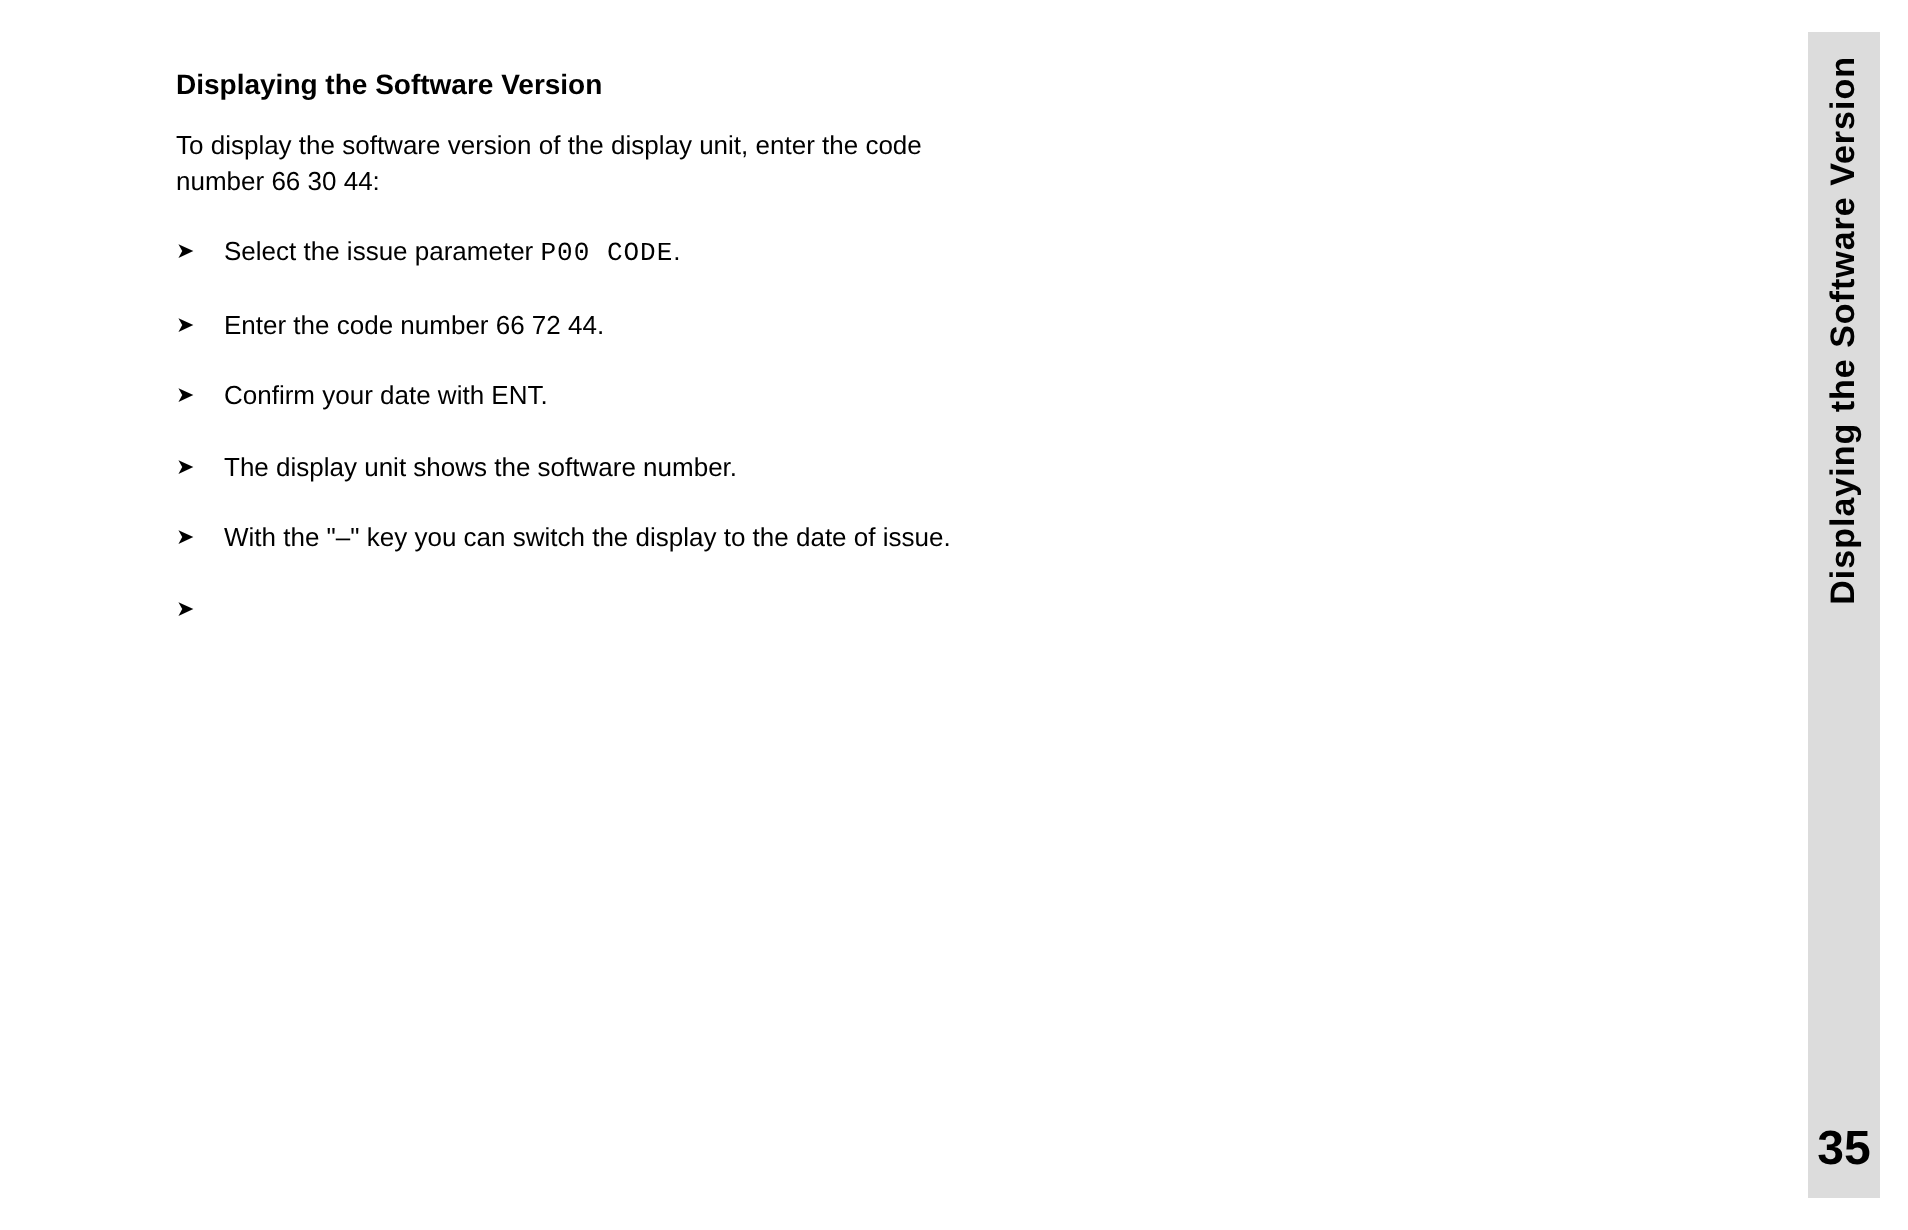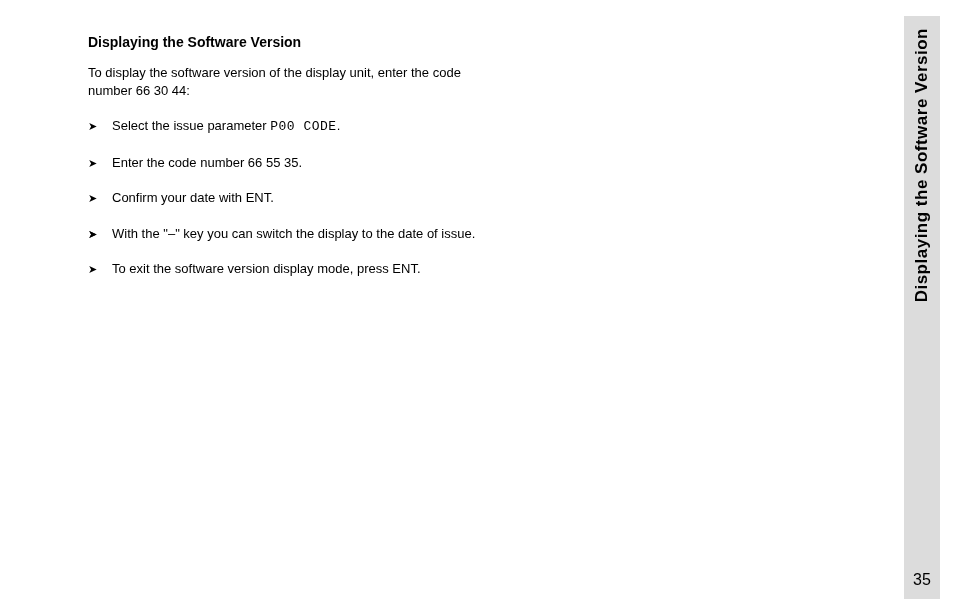--- a/index.html
+++ b/index.html
@@ -66,56 +66,56 @@
     }
     .side-title {
       writing-mode: vertical-rl;
       transform: rotate(180deg);
       font-weight: bold;
       font-size: 17px;
       letter-spacing: 0.5px;
       color: #000;
     }
     .page-num {
-      font-weight: normal;
-      font-size: 16px;
+      font-weight: bold;
+      font-size: 24px;
       color: #000;
     }
   </style>
 </head>
 <body>
 
 <div class="content">
   <h2 class="heading">Displaying the Software Version</h2>
   <p class="intro">To display the software version of the display unit, enter the code number 66 30 44:</p>
   <ul class="steps">
     <li class="step">
       <span class="arrow">➤</span>
       <span>
         <span>Select the issue parameter </span><span class="code">P00 CODE</span><span>.</span>
       </span>
     </li>
     <li class="step">
       <span class="arrow">➤</span>
-      <span>Enter the code number 66 55 35.</span>
+      <span>Enter the code number 66 72 44.</span>
     </li>
     <li class="step">
       <span class="arrow">➤</span>
       <span>Confirm your date with ENT.</span>
     </li>
     <li class="step">
       <span class="arrow">➤</span>
+      <span>The display unit shows the software number.</span>
     </li>
     <li class="step">
       <span class="arrow">➤</span>
       <span>With the "–" key you can switch the display to the date of issue.</span>
     </li>
     <li class="step">
       <span class="arrow">➤</span>
-      <span>To exit the software version display mode, press ENT.</span>
     </li>
   </ul>
 </div>
 
 <div class="side-tab">
   <div class="side-title">Displaying the Software Version</div>
   <div class="page-num">35</div>
 </div>
 
 </body></html>

